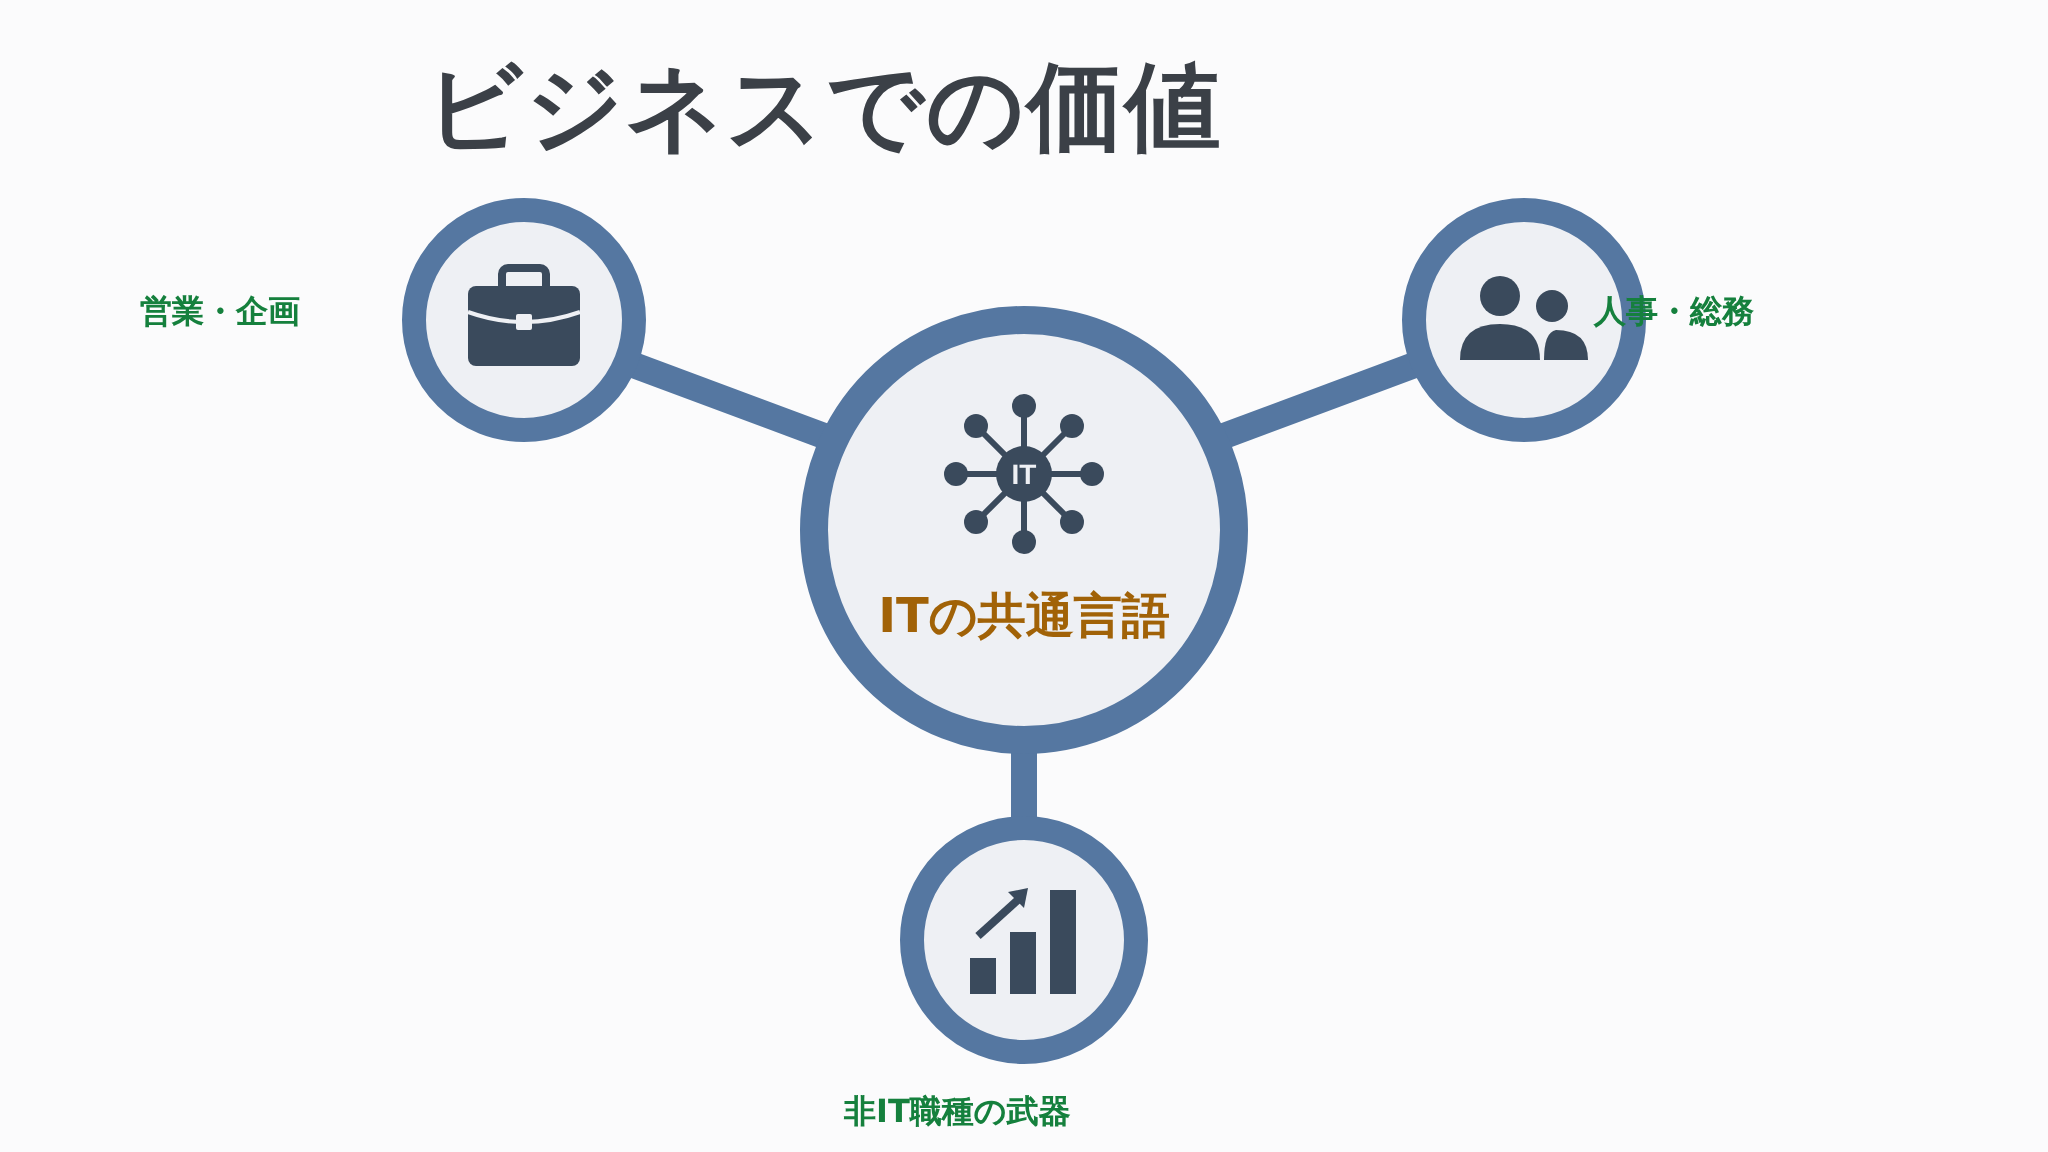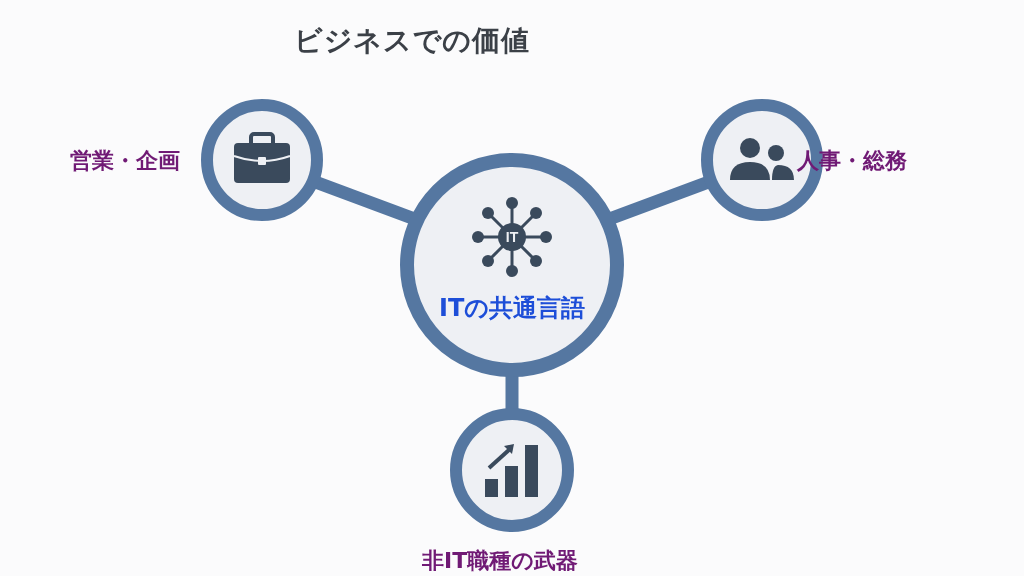--- a/index.html
+++ b/index.html
@@ -3,31 +3,31 @@
   <meta charset="utf-8">
   <style>
     html, body { margin: 0; padding: 0; }
     body {
       width: 1024px; height: 576px; overflow: hidden; position: relative;
       background: #fbfbfc;
       font-family: "DejaVu Sans", "Liberation Sans", sans-serif;
     }
     .title {
       position: absolute; left: 0; width: 824px; top: 22px;
-      text-align: center; font-size: 28px; font-weight: bold; color: #3b4047;
+      text-align: center; font-size: 48px; font-weight: bold; color: #3b4047;
       letter-spacing: 1px;
     }
     svg.diagram { position: absolute; left: 0; top: 0; }
     .label {
-      position: absolute; font-size: 22px; font-weight: bold; color: #701a75;
+      position: absolute; font-size: 16px; font-weight: bold; color: #15803d;
       white-space: nowrap;
     }
     .center-label {
       position: absolute; left: 412px; width: 200px; top: 292px; text-align: center;
-      font-size: 24px; font-weight: bold; color: #1d4ed8;
+      font-size: 24px; font-weight: bold; color: #a16207;
     }
   </style>
 </head>
 <body>
 
 <div class="title">ビジネスでの価値</div>
 
 <svg class="diagram" width="1024" height="576" viewBox="0 0 1024 576">
 
   <g>

